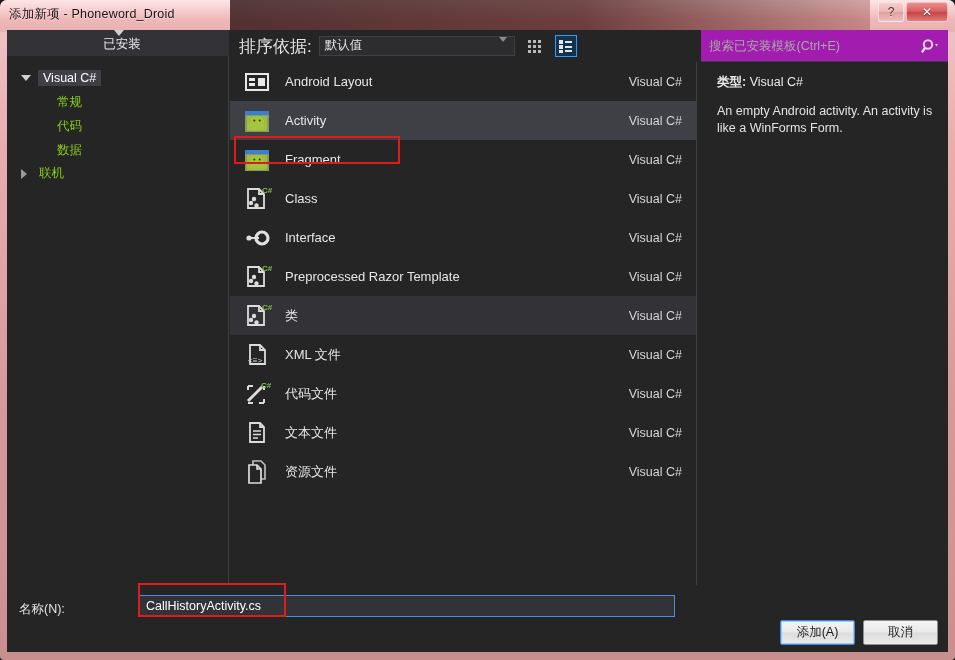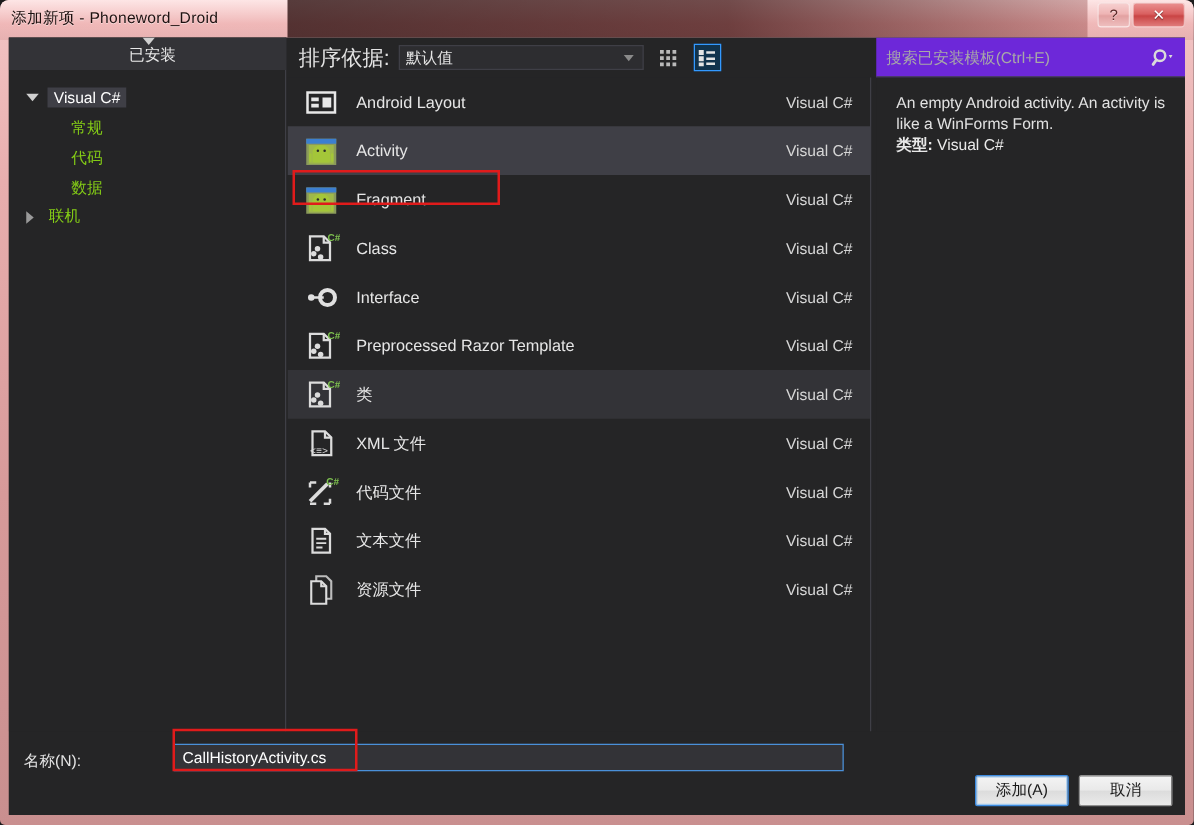--- a/index.html
+++ b/index.html
@@ -100,21 +100,21 @@
   #list-toolbar {
     position: absolute; left: 223px; top: 0; width: 466px; height: 32px;
     display: flex; align-items: center;
   }
   #sortby-label {
     margin-left: 9px; font-size: 17px; color: #e4e4e4; white-space: nowrap;
   }
   #sort-combo {
     margin-left: 7px; width: 196px; height: 20px;
     background: #2d2d30; border: 1px solid #3f3f46;
-    display: flex; align-items: center; cursor: pointer;
+    display: flex; cursor: pointer;
   }
   #sort-combo-value { font-size: 12.5px; color: #e4e4e4; padding-left: 5px; flex: 1; }
   #sort-combo-arrow {
     width: 0; height: 0; margin-right: 7px;
     border-left: 4px solid transparent; border-right: 4px solid transparent;
     border-top: 5px solid #8a8a8a;
   }
   .view-btn {
     width: 22px; height: 22px; margin-left: 9px;
     display: flex; align-items: center; justify-content: center;
@@ -141,21 +141,21 @@
 
   
   #splitter {
     position: absolute; left: 689px; top: 32px; width: 5px; height: 523px;
     background: #252526; border-left: 1px solid #3f3f46; cursor: col-resize;
   }
 
   
   #search-box {
     position: absolute; left: 694px; top: 0; width: 247px; height: 32px;
-    background: #6d28d9; border-bottom: 1px solid #3f3f46;
+    background: #a21caf; border-bottom: 1px solid #3f3f46;
     display: flex; align-items: center;
   }
   #search-input {
     flex: 1; background: transparent; border: none; outline: none;
     font-family: inherit; font-size: 12.5px; color: #c9c9c9;
     padding-left: 8px;
   }
   #search-input::placeholder { color: #a8a8a8; }
   #search-icon-wrap {
     width: 34px; height: 30px; display: flex; align-items: center;
@@ -455,25 +455,25 @@
       <span id="search-icon-wrap">
         <svg width="20" height="16" viewBox="0 0 20 16">
           <circle cx="7" cy="6.5" r="4.2" fill="none" stroke="#dadada" stroke-width="2"></circle>
           <path d="M4 10 L1.5 13.5" stroke="#dadada" stroke-width="2.4" stroke-linecap="round"></path>
           <path d="M14 6 l3 0 l-1.5 2.6 z" fill="#dadada"></path>
         </svg>
       </span>
     </div>
 
     <div id="details-panel">
-      <div id="details-desc">An empty Android activity.  An activity is like a WinForms Form.</div>
       <div id="details-type-line">
         <span id="details-type-label">类型:</span>
         <span>Visual C#</span>
       </div>
+      <div id="details-desc">An empty Android activity.  An activity is like a WinForms Form.</div>
     </div>
 
     <div id="name-row">
       <span id="name-label">名称(N):</span>
       <input id="name-input" type="text" value="CallHistoryActivity.cs" style="">
     </div>
 
     <div id="button-row">
       <div class="dlg-btn" id="add-button">
         <span>添加(A)</span>

